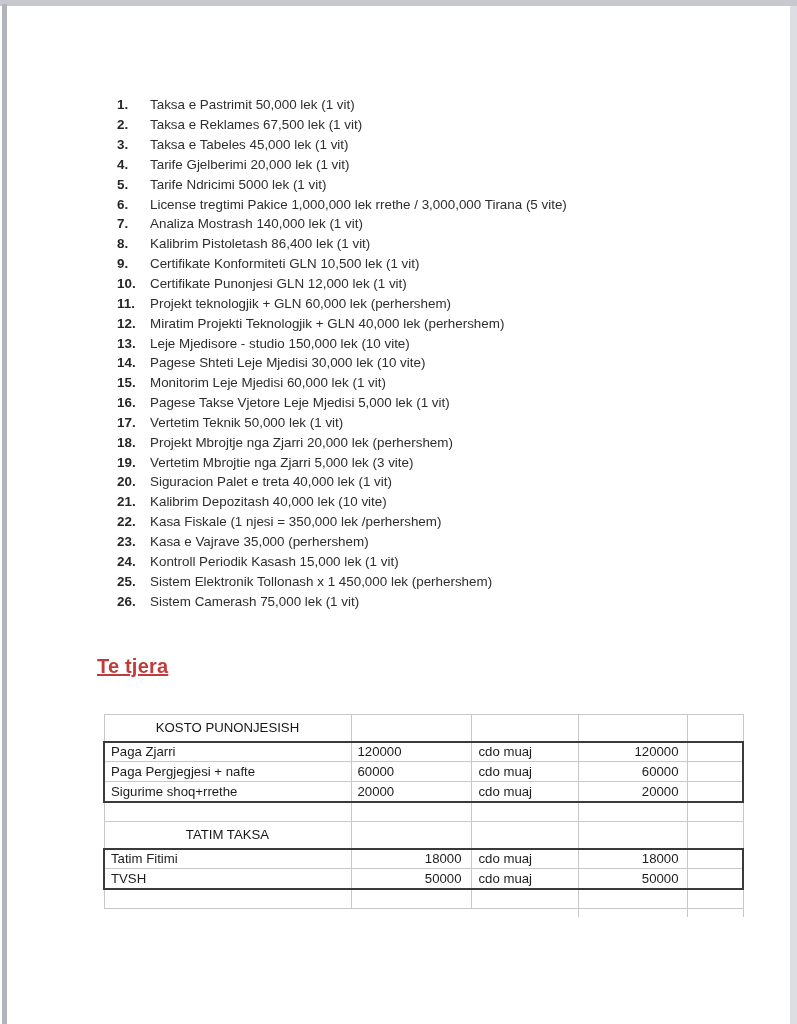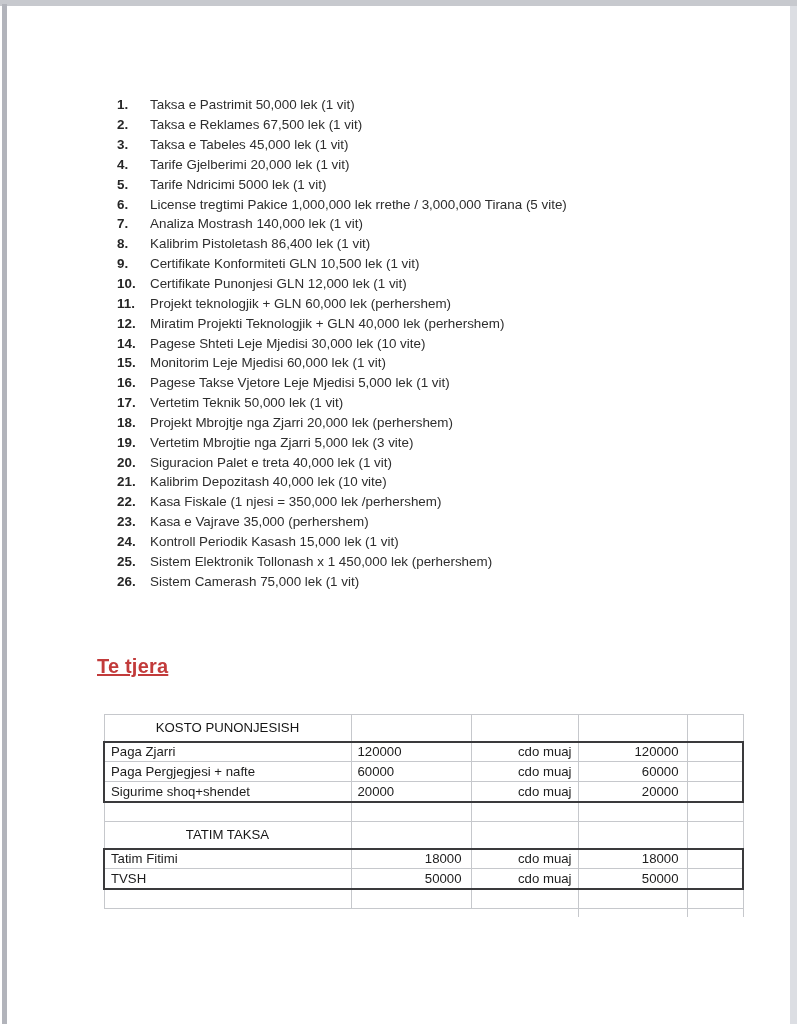--- a/index.html
+++ b/index.html
@@ -39,21 +39,21 @@
     border:1px solid #c6c8cc;padding:0 6px;font-size:13.2px;color:#1d1d1d;
     overflow:hidden;white-space:nowrap;vertical-align:middle;
   }
   .cost-table tr.h23{height:27px}
   .cost-table tr.h20{height:20px}
   .cost-table tr.h22{height:22px}
   .cost-table td.hdr{text-align:center;color:#161616;}
   .cost-table td.ctr{text-align:center;}
   .cost-table td.num-left{text-align:left;}
   .cost-table td.num-right{text-align:right;padding-right:9px;}
-  .cost-table td.f{text-align:right;padding-left:7px;}
+  .cost-table td.f{text-align:left;padding-left:7px;}
   .cost-table td.tt{text-align:right;padding-right:8px;}
   .cost-table td.t{border-top:2px solid #3a3a3c;}
   .cost-table td.b{border-bottom:2px solid #3a3a3c;}
   .cost-table td.l{border-left:2px solid #3a3a3c;}
   .cost-table td.r{border-right:2px solid #3a3a3c;}
   .cost-table tr.tickrow{height:8px;}
   .cost-table tr.tickrow td{border:none;}
   .cost-table tr.tickrow td.v{border-left:1px solid #c6c8cc;}
   .cost-table tr.tickrow td.vr{border-right:1px solid #c6c8cc;}
 </style>
@@ -108,20 +108,24 @@
       </li>
     <li>
         <span class="num">11.</span>
         <span class="txt">Projekt teknologjik + GLN 60,000 lek (perhershem)</span>
       </li>
     <li>
         <span class="num">12.</span>
         <span class="txt">Miratim Projekti Teknologjik + GLN 40,000 lek (perhershem)</span>
       </li>
     <li>
+        <span class="num">13.</span>
+        <span class="txt">Leje Mjedisore - studio 150,000 lek (10 vite)</span>
+      </li>
+    <li>
         <span class="num">14.</span>
         <span class="txt">Pagese Shteti Leje Mjedisi 30,000 lek (10 vite)</span>
       </li>
     <li>
         <span class="num">15.</span>
         <span class="txt">Monitorim Leje Mjedisi 60,000 lek (1 vit)</span>
       </li>
     <li>
         <span class="num">16.</span>
         <span class="txt">Pagese Takse Vjetore Leje Mjedisi 5,000 lek (1 vit)</span>
@@ -195,21 +199,21 @@
       <td class="t r"></td>
     </tr>
     <tr class="h20">
       <td class="l">Paga Pergjegjesi + nafte</td>
       <td class="num-left">60000</td>
       <td class="f">cdo muaj</td>
       <td class="tt">60000</td>
       <td class="r"></td>
     </tr>
     <tr class="h20">
-      <td class="b l">Sigurime shoq+shendet</td>
+      <td class="b l">Sigurime shoq+rrethe</td>
       <td class="b num-left">20000</td>
       <td class="b f">cdo muaj</td>
       <td class="b tt">20000</td>
       <td class="b r"></td>
     </tr>
 
     <tr class="h20">
       <td></td>
       <td></td>
       <td></td>

